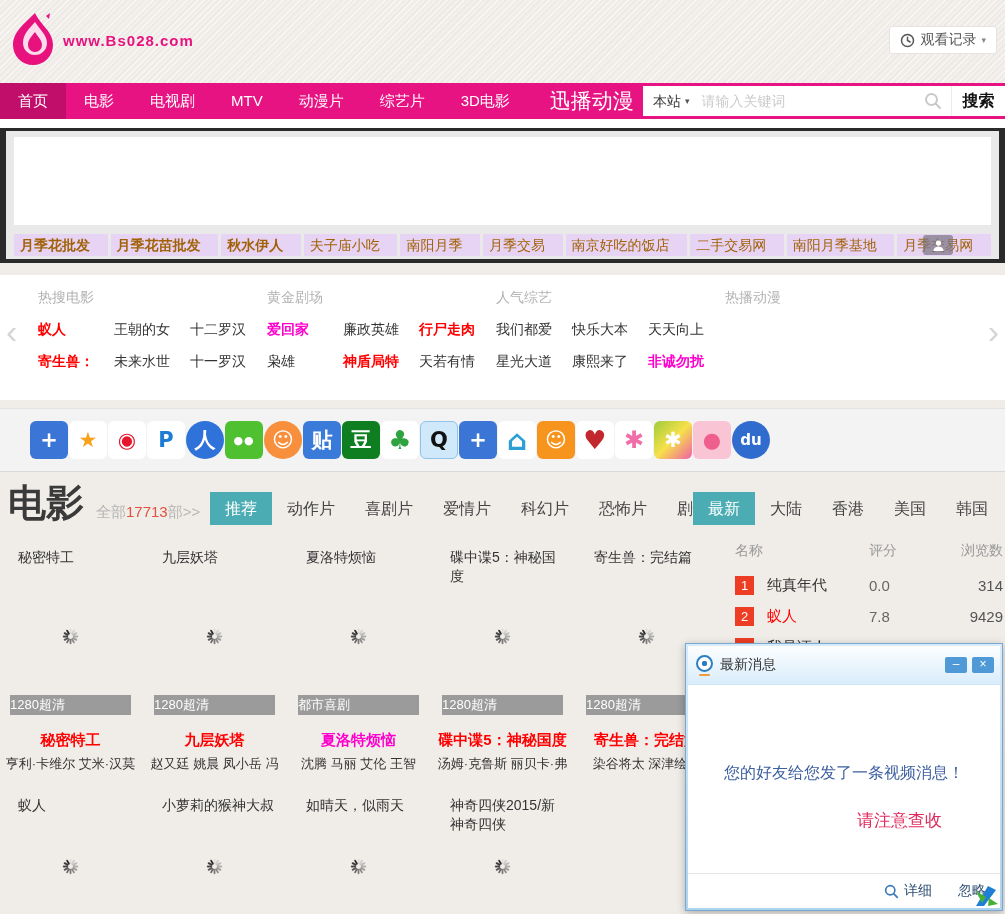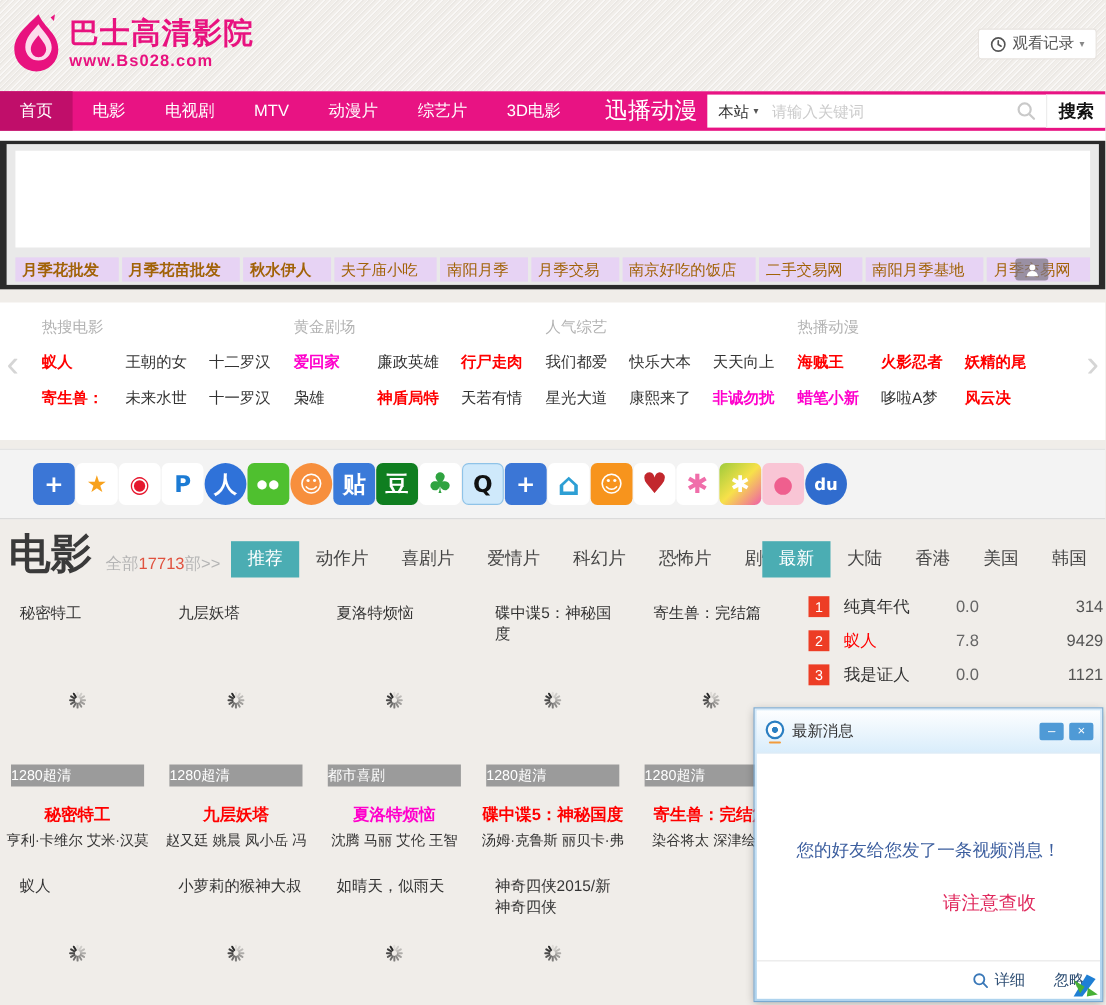--- a/index.html
+++ b/index.html
@@ -158,21 +158,20 @@
 
   <header class="hdr">
     <div class="logo">
       <svg width="46" height="54" viewBox="0 0 46 54">
         <path d="M25 1 C14 12 3 20 3 33 a20 20 0 0 0 40 0 C43 19 31 14 25 1 Z" fill="#e8127f"></path>
         <path d="M25 10 c-6 7 -12 12 -12 21 a12 12 0 0 0 24 0 c0 -8 -7 -13 -12 -21 Z" fill="#fff" opacity=".85"></path>
         <path d="M25 20 c-4 5 -7 8 -7 13 a7 7 0 0 0 14 0 c0 -5 -4 -8 -7 -13 Z" fill="#e8127f"></path>
         <path d="M36 4 l4 -3 -1 6 Z" fill="#e8127f"></path>
       </svg>
       <div class="logo-txt">
-        <div class="logo-name">巴士高清影院</div>
         <div class="logo-url">www.Bs028.com</div>
       </div>
     </div>
 
 
     <div class="history">
       <svg width="15" height="15" style="color:#555">
           <use href="#clock"></use>
         </svg>
       <span>观看记录</span>
@@ -264,28 +263,20 @@
           <a class="hitem">快乐大本</a>
           <a class="hitem">天天向上</a>
           <a class="hitem">星光大道</a>
           <a class="hitem">康熙来了</a>
           <a class="hitem" style="color:#ff00cc;font-weight:bold">非诚勿扰</a>
         </div>
       </div>
 
       <div class="panel">
         <h3 class="ptitle">热播动漫</h3>
-        <div class="pitems">
-          <a class="hitem" style="color:#ff0000;font-weight:bold">海贼王</a>
-          <a class="hitem" style="color:#ff0000;font-weight:bold">火影忍者</a>
-          <a class="hitem" style="color:#ff0000;font-weight:bold">妖精的尾</a>
-          <a class="hitem" style="color:#ff00cc;font-weight:bold">蜡笔小新</a>
-          <a class="hitem">哆啦A梦</a>
-          <a class="hitem" style="color:#ff0000;font-weight:bold">风云决</a>
-        </div>
       </div>
     </div>
   </section>
 
   <section class="iband">
     <span class="tile" style="background:#3b76d6;color:#fff">+</span>
     <span class="tile" style="background:#fff;color:#f8a11b">★</span>
     <span class="tile" style="background:#fff;color:#e6162d">◉</span>
     <span class="tile" style="background:#fff;color:#1c7bd4">P</span>
     <span class="tile" style="background:#2f72d9;color:#fff;border-radius:50%">人</span>
@@ -396,20 +387,25 @@
       </div>
       <div class="card2">
         <div class="alt">神奇四侠2015/新神奇四侠</div>
         <svg class="spin spin2">
             <use href="#spinner"></use>
           </svg>
       </div>
     </div>
 
     <aside class="rank">
+      <div class="rhead">
+        <span class="rh-name">名称</span>
+        <span class="rh-score">评分</span>
+        <span class="rh-views">浏览数</span>
+      </div>
       <div class="rrow">
         <span class="rbadge">1</span>
         <a class="rname">纯真年代</a>
         <span class="rscore">0.0</span>
         <span class="rviews">314</span>
       </div>
       <div class="rrow">
         <span class="rbadge">2</span>
         <a class="rname" style="color:#ff0000">蚁人</a>
         <span class="rscore">7.8</span>

